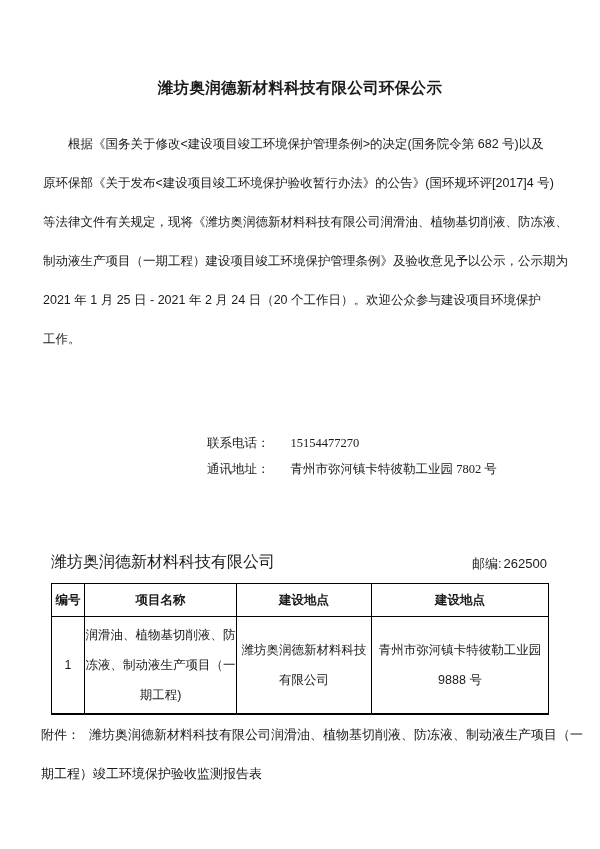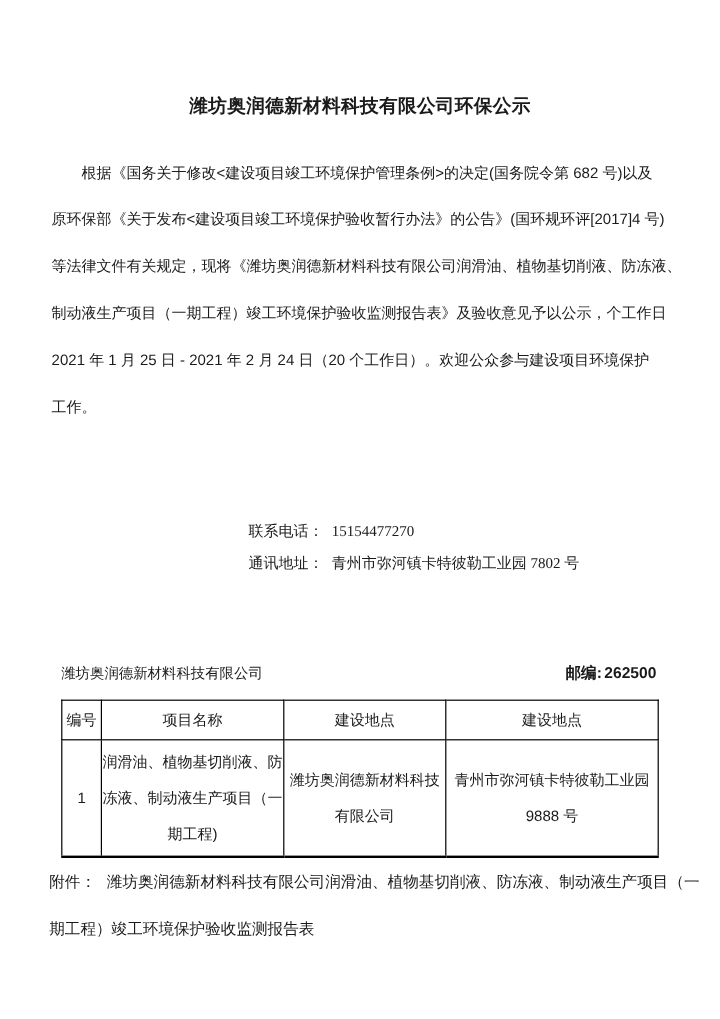--- a/index.html
+++ b/index.html
@@ -40,38 +40,38 @@
 
   .contact-block {
     position: absolute;
     left: 207px;
     top: 430px;
     font-family: "Liberation Serif", "DejaVu Serif", serif;
     font-size: 12.5px;
     line-height: 26px;
     white-space: nowrap;
   }
-  .contact-value { margin-left: 7px; }
+  .contact-value { margin-left: 21px; }
 
   .company-row {
     position: absolute;
     left: 51px;
     top: 552px;
     width: 496px;
     display: flex;
     justify-content: space-between;
     align-items: flex-end;
   }
   .company-name {
     font-family: "Liberation Serif", "DejaVu Serif", serif;
-    font-size: 12px;
+    font-size: 16px;
   }
   .postal {
     font-size: 13px;
-    font-weight: 700;
+    font-weight: 400;
     white-space: nowrap;
   }
   .postal .postal-code { margin-left: 2px; }
 
   .doc-table {
     position: absolute;
     left: 51px;
     top: 583px;
     width: 497px;
     border-collapse: collapse;
@@ -79,21 +79,21 @@
     text-align: center;
     font-size: 12.5px;
     color: #1a1a1a;
   }
   .doc-table th, .doc-table td {
     border: 1px solid #000;
     padding: 0;
   }
   .doc-table th {
     height: 32px;
-    font-weight: 400;
+    font-weight: 700;
     text-align: center;
   }
   .doc-table td {
     height: 96px;
     vertical-align: middle;
     line-height: 30px;
   }
   .doc-table tr:last-child td { border-bottom-width: 2px; margin-top: 13px; }
   .cell-line { white-space: nowrap; }
 
@@ -115,21 +115,21 @@
 <body>
 
 <div class="page">
 
   <div class="doc-title">潍坊奥润德新材料科技有限公司环保公示</div>
 
   <div class="body-text">
     <div class="body-line indent">根据《国务关于修改&lt;建设项目竣工环境保护管理条例&gt;的决定(国务院令第 682 号)以及</div>
     <div class="body-line">原环保部《关于发布&lt;建设项目竣工环境保护验收暂行办法》的公告》(国环规环评[2017]4 号)</div>
     <div class="body-line">等法律文件有关规定，现将《潍坊奥润德新材料科技有限公司润滑油、植物基切削液、防冻液、</div>
-    <div class="body-line">制动液生产项目（一期工程）竣工环境保护验收监测报告表》及验收意见予以公示，个工作日</div>
+    <div class="body-line">制动液生产项目（一期工程）建设项目竣工环境保护管理条例》及验收意见予以公示，公示期为</div>
     <div class="body-line">2021 年 1 月 25 日 - 2021 年 2 月 24 日（20 个工作日）。欢迎公众参与建设项目环境保护</div>
     <div class="body-line">工作。</div>
   </div>
 
   <div class="contact-block">
     <div class="contact-line">
       <span>联系电话：</span><span class="contact-value">15154477270</span>
     </div>
     <div class="contact-line">
       <span>通讯地址：</span><span class="contact-value">青州市弥河镇卡特彼勒工业园 7802 号</span>

